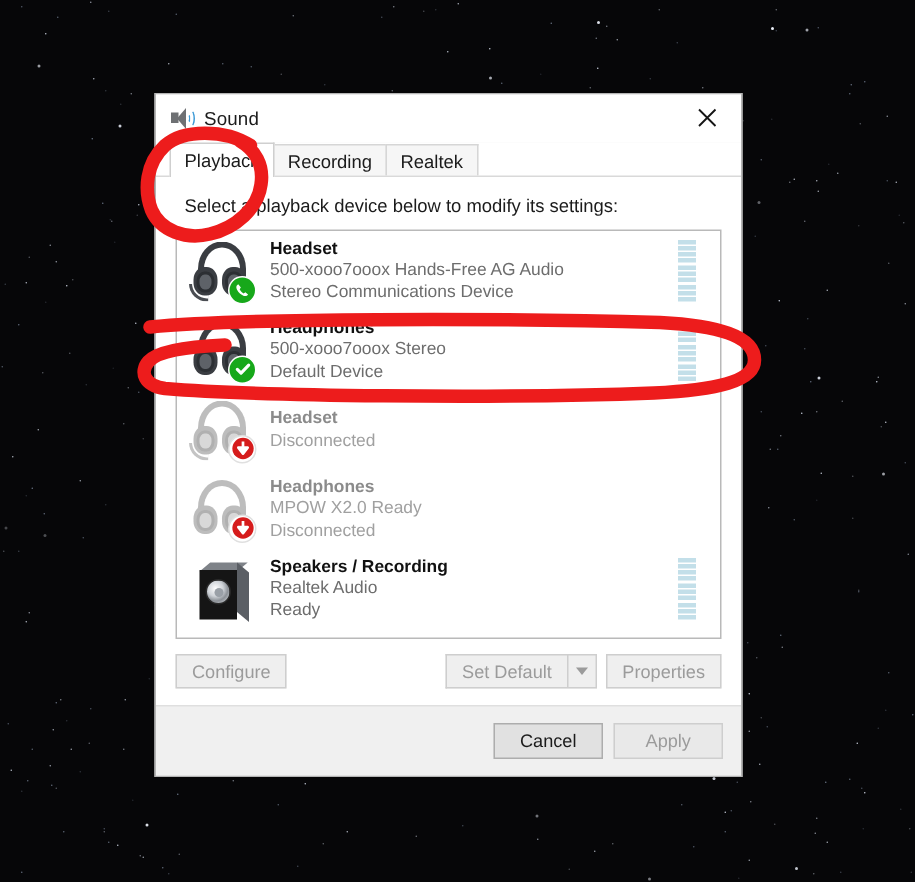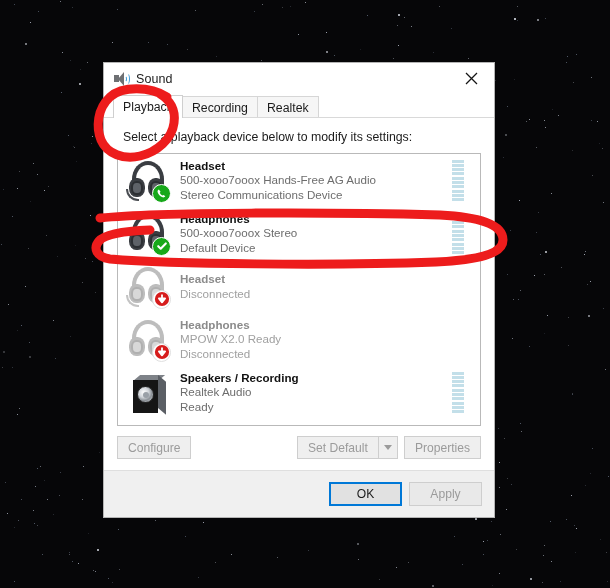--- a/index.html
+++ b/index.html
@@ -944,21 +944,21 @@
     <div class="split">
       <div class="btn">Set Default</div>
       <div class="arrowbtn">
           <span class="caret"></span>
         </div>
     </div>
     <div class="btn">Properties</div>
   </div>
 
   <div class="footer">
-    <div class="fbtn default">OK</div>
+    <div class="fbtn">Cancel</div>
     <div class="fbtn disabled">Apply</div>
   </div>
 </div>
 
 <svg id="annotations" width="610" height="588" viewBox="0 0 610 588">
   <path id="anno-tab" fill="none" stroke-linecap="round" stroke-linejoin="round" stroke-width="9" d="M167 97 C 150 86, 122 86, 110 97 C 97 109, 96 127, 101 140
            C 107 154, 124 160, 140 156 C 157 152, 172 139, 174 123
            C 176 110, 170 100, 160 94" stroke="#ed1c1c"></path>
   <path id="anno-row" fill="none" stroke-linecap="round" stroke-linejoin="round" stroke-width="9" d="M100 218 C 160 212, 330 212, 440 215 C 478 217, 503 224, 503 240
            C 503 254, 478 260, 436 262 C 330 266, 170 264, 110 259

